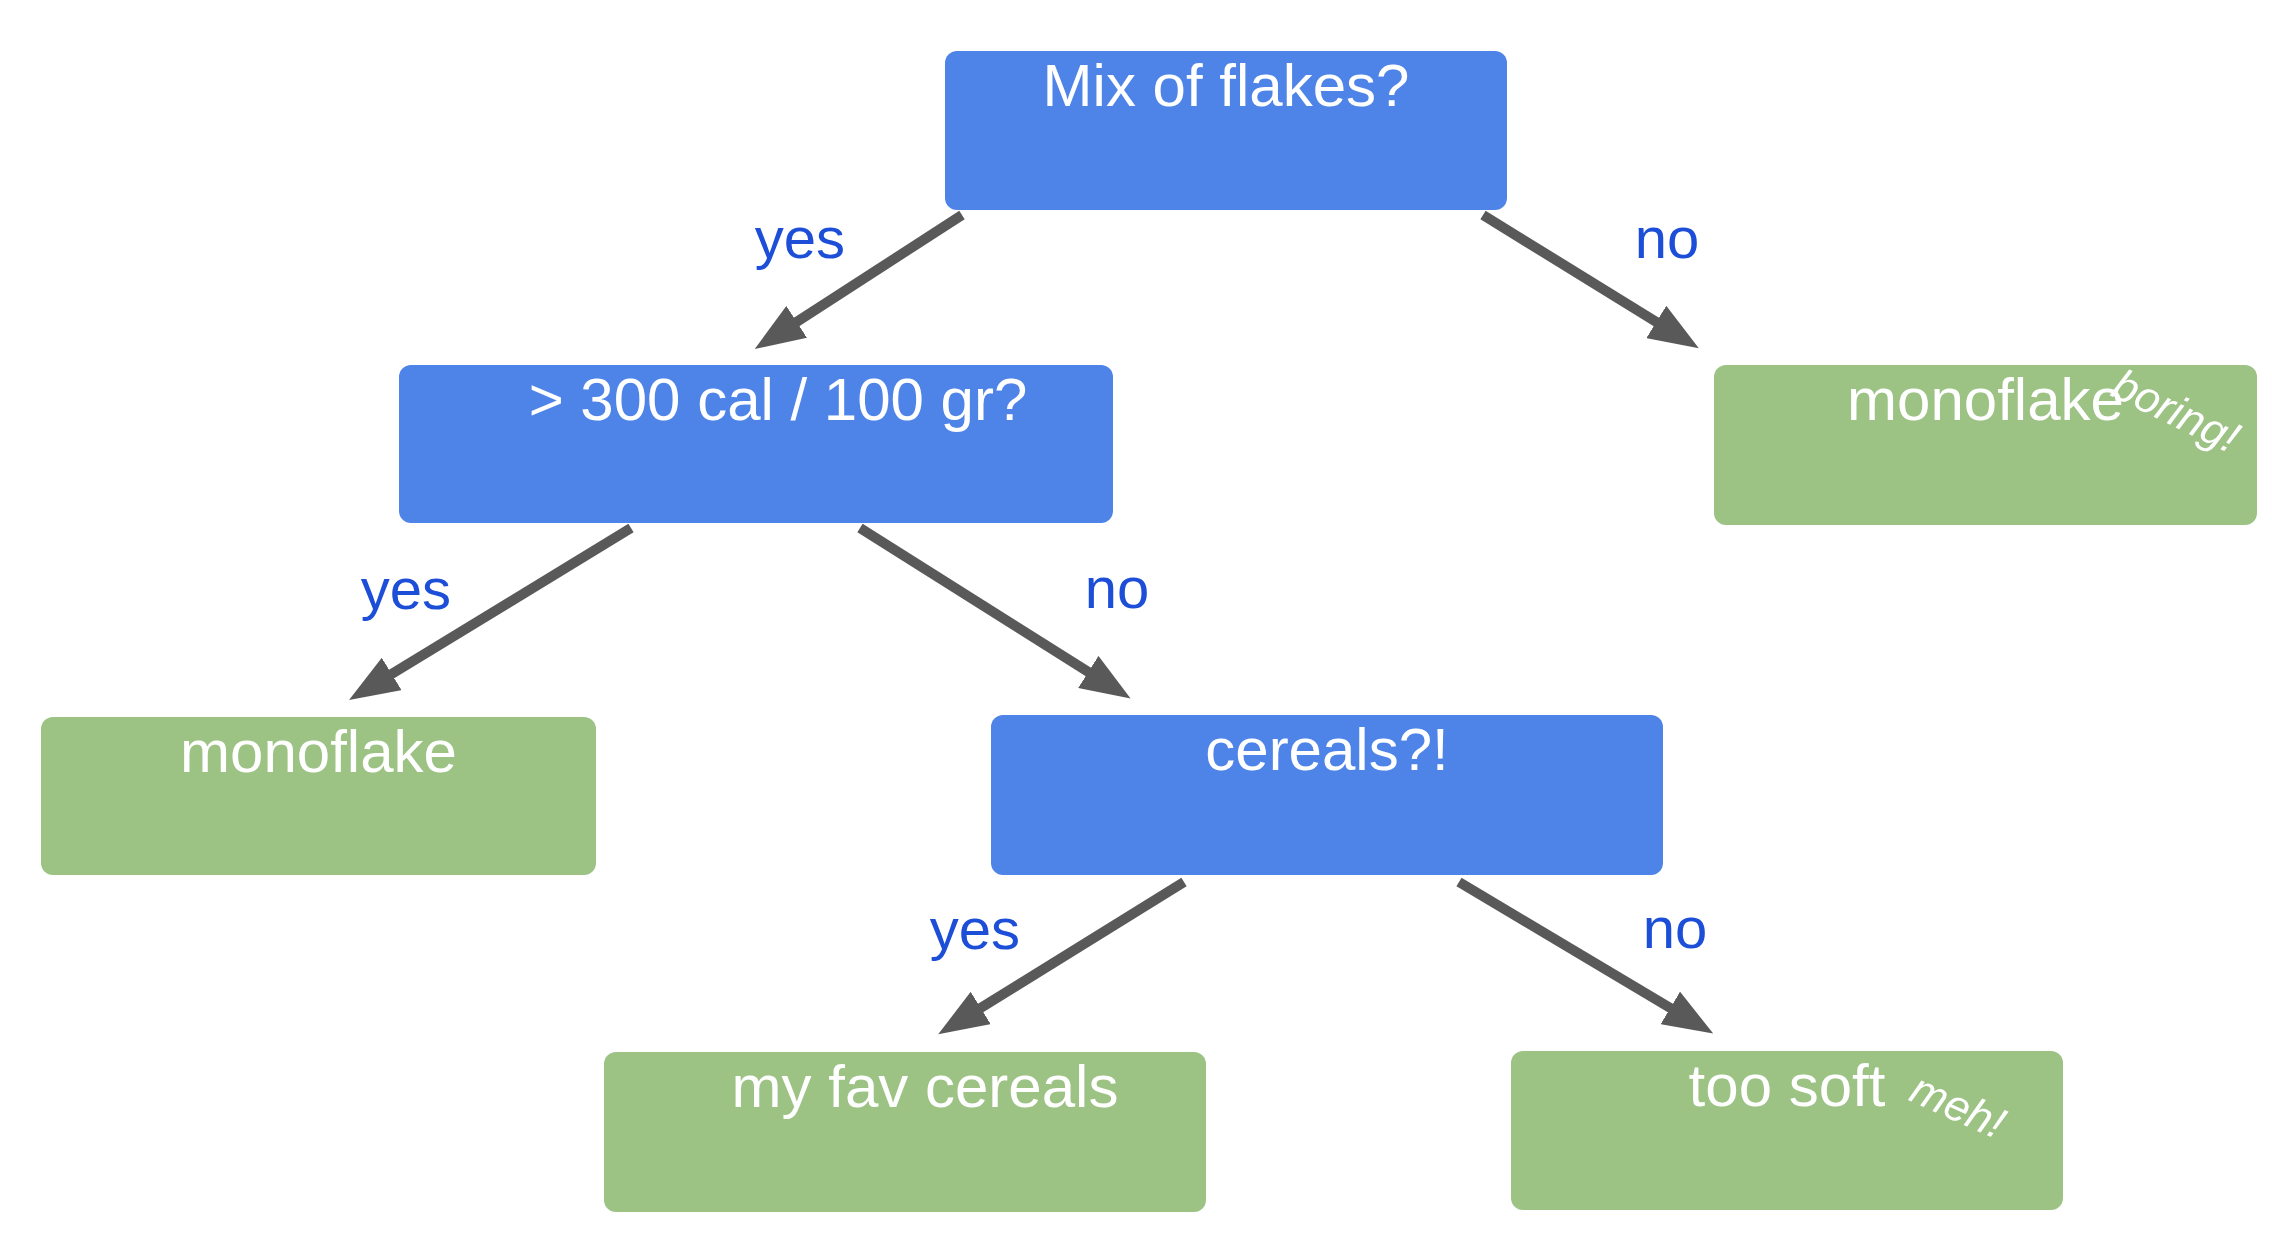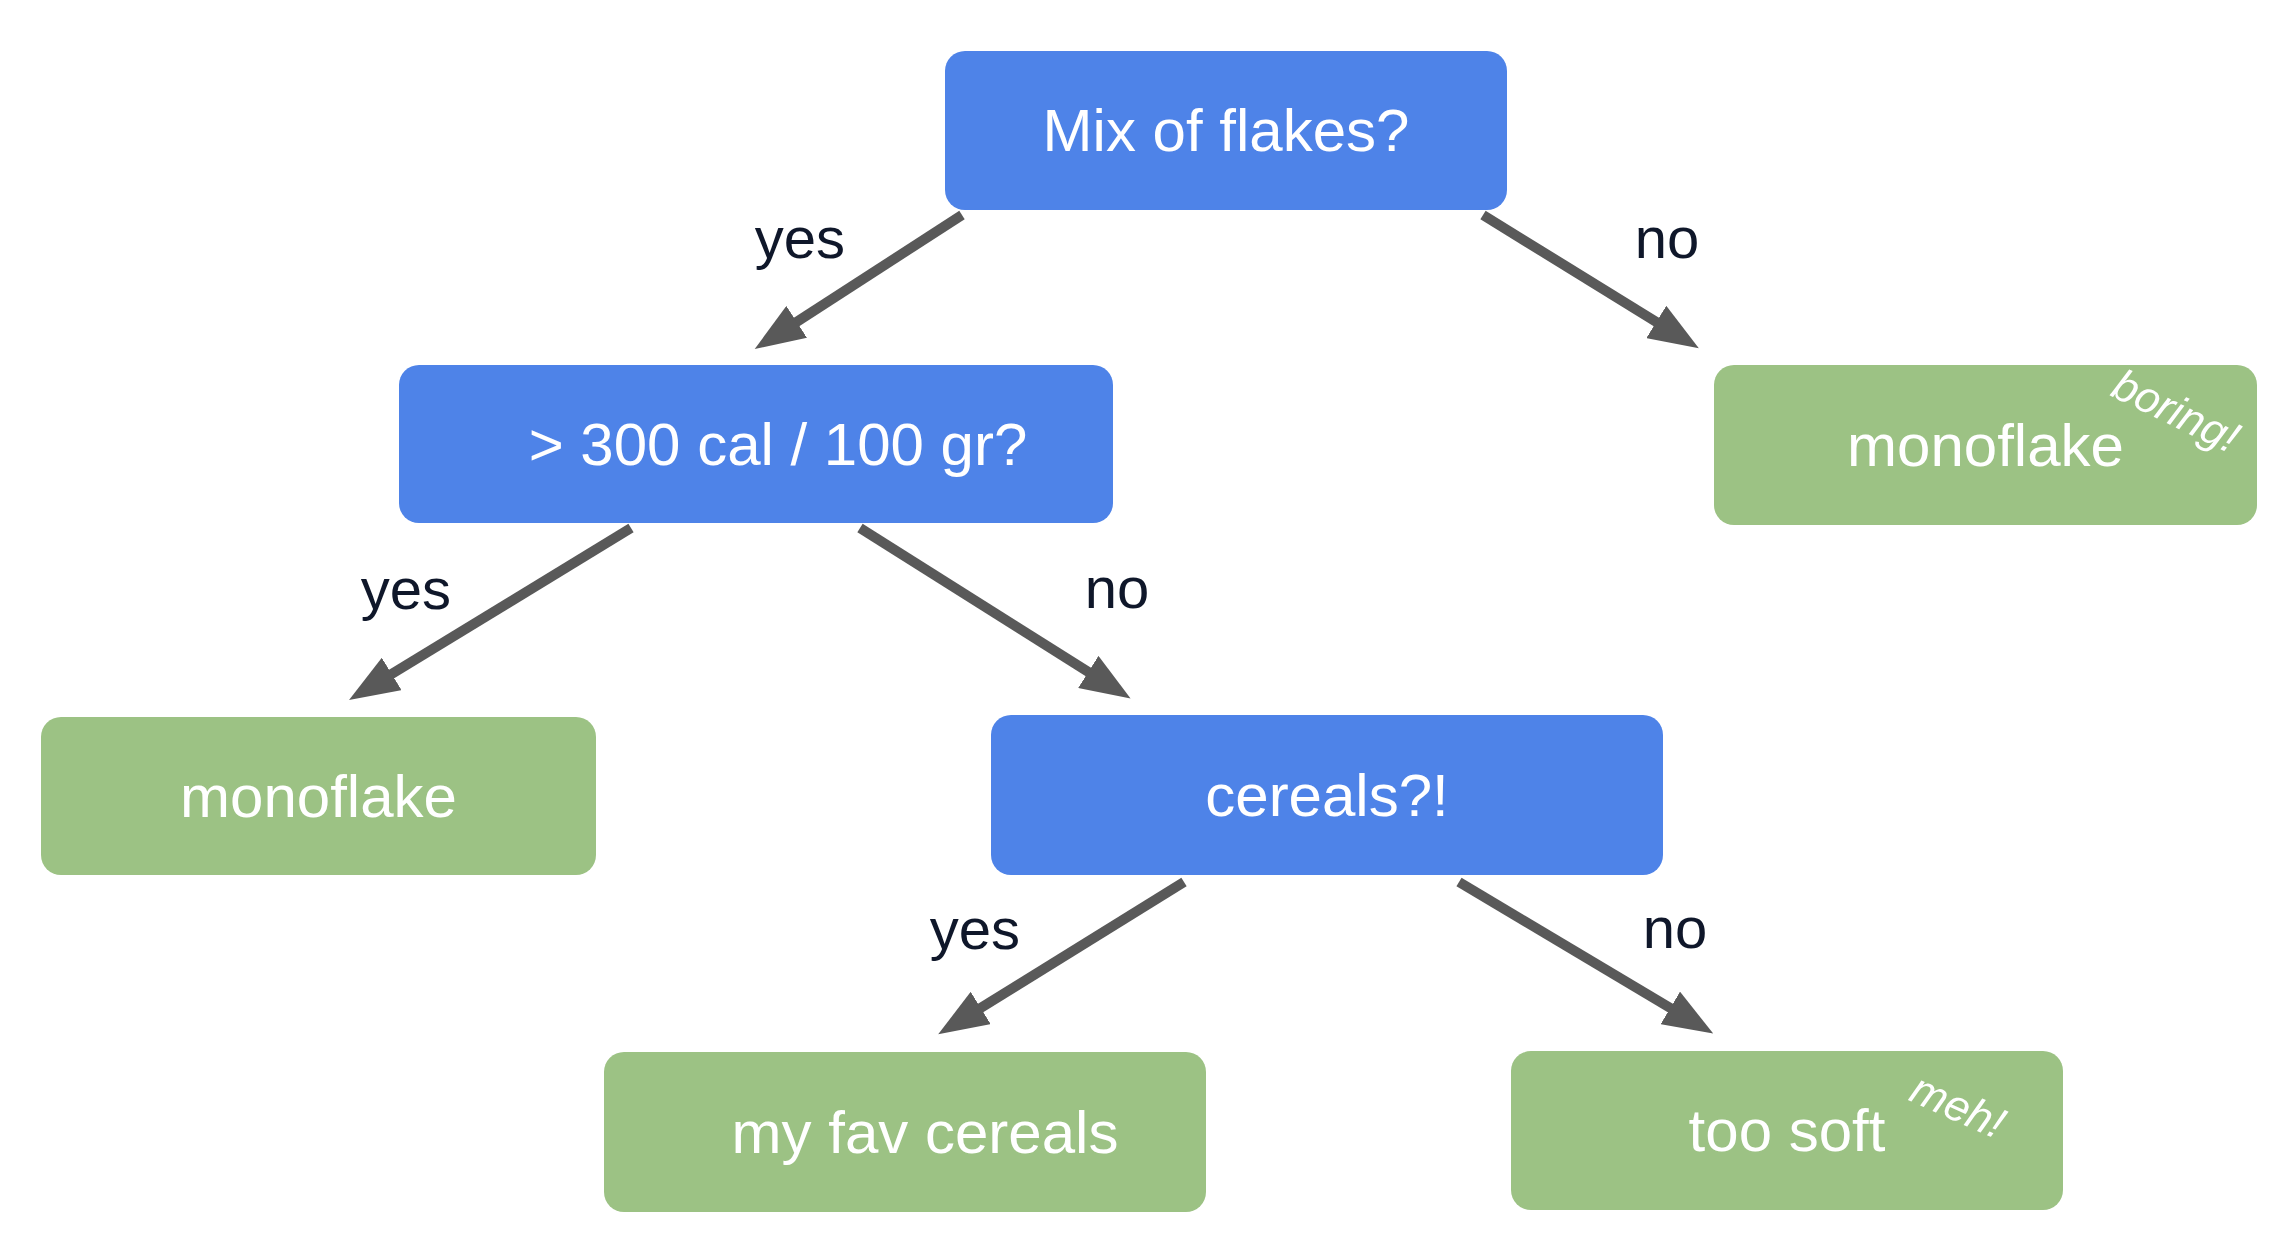--- a/index.html
+++ b/index.html
@@ -17,43 +17,42 @@
   }
   .edges-svg {
     position: absolute;
     left: 0;
     top: 0;
     width: 2272px;
     height: 1252px;
   }
   .node {
     position: absolute;
-    border-radius: 20px;
+    border-radius: 12px;
     display: flex;
-    align-items: center;
     justify-content: center;
     color: #ffffff;
     font-size: 60px;
     white-space: nowrap;
   }
   .node.question { background: #4e83e8; }
   .node.outcome  { background: #9cc284; }
 
   .node-mix       { left: 945px;  top: 51px;   width: 562px; height: 159px; }
   .node-cal       { left: 399px;  top: 365px;  width: 670px; height: 158px; padding-left: 44px; }
   .node-mono      { left: 1674px; top: 365px;  width: 543px; height: 160px; margin-left: 40px; }
   .node-unhealthy { left: 41px;   top: 717px;  width: 555px; height: 158px; }
   .node-crunchy   { left: 991px;  top: 715px;  width: 672px; height: 160px; }
   .node-myfav     { left: 604px;  top: 1052px; width: 562px; height: 160px; padding-left: 40px; }
   .node-toosoft   { left: 1511px; top: 1051px; width: 552px; height: 159px; }
 
   .edge-label {
     position: absolute;
     transform: translate(-50%, -50%);
-    color: #0f172a;
+    color: #1d4ed8;
     font-size: 58px;
     line-height: 1;
     white-space: nowrap;
   }
   .label-e1 { left: 800px;  top: 238px; }
   .label-e2 { left: 1667px; top: 238px; }
   .label-e3 { left: 406px;  top: 589px; }
   .label-e4 { left: 1117px; top: 588px; }
   .label-e5 { left: 975px;  top: 929px; }
   .label-e6 { left: 1675px; top: 928px; }

